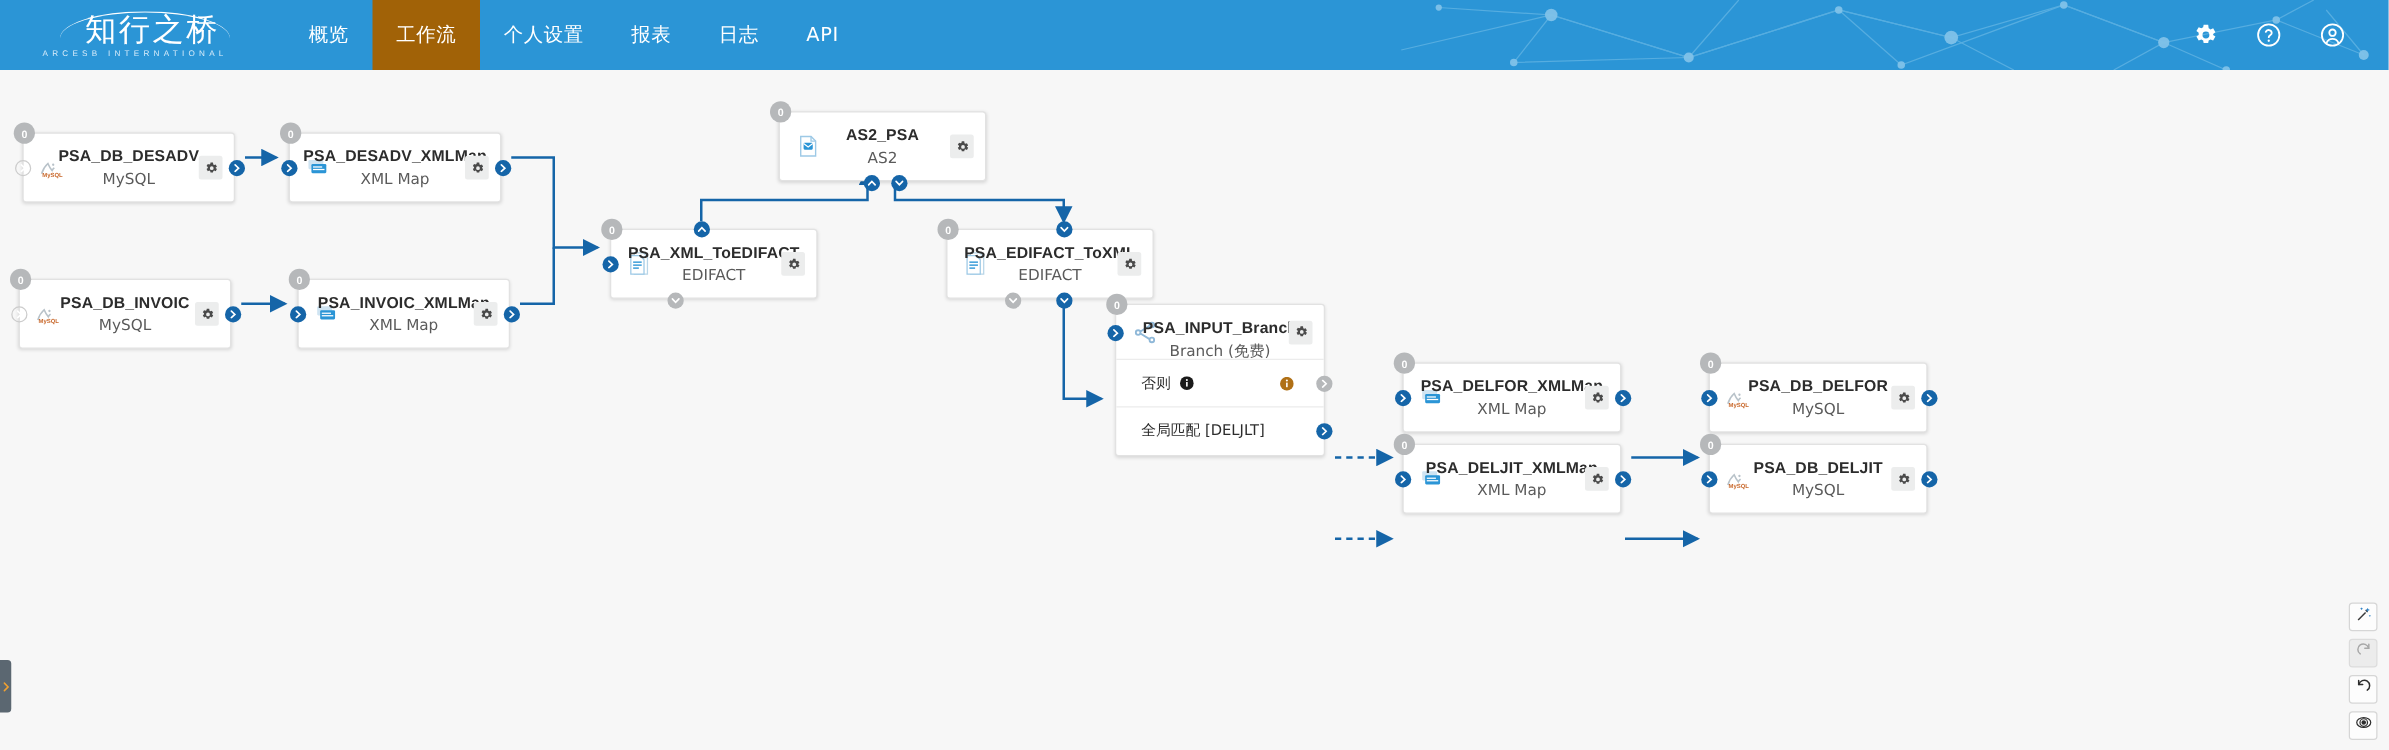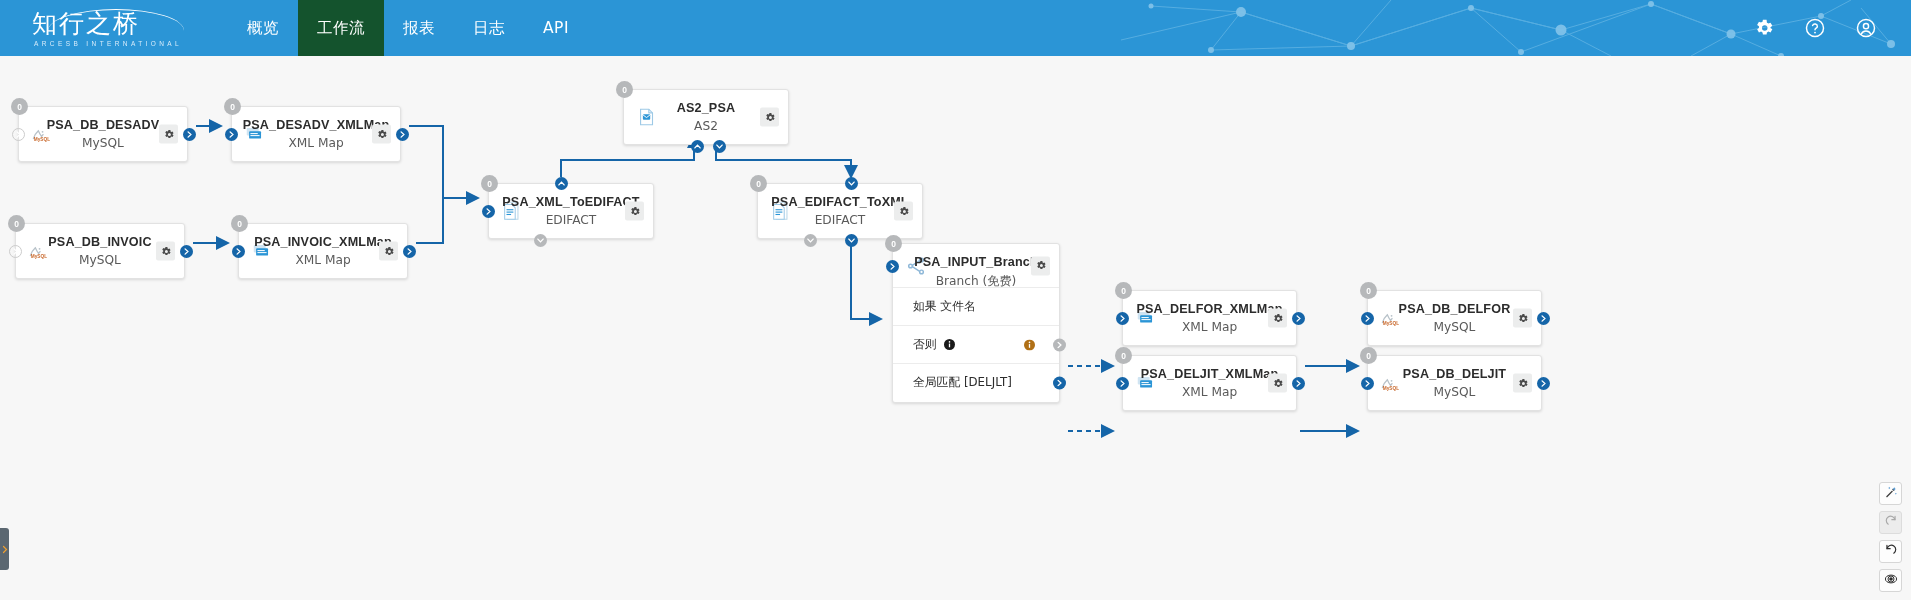--- a/index.html
+++ b/index.html
@@ -16,38 +16,38 @@
     background: #2b95d6; overflow: hidden;
   }
   #header-net { position: absolute; right: 0; top: 0; width: 820px; height: 56px; opacity: .85; }
   .logo-wrap {
     position: absolute; left: 22px; top: 5px; width: 190px; height: 46px;
     color: #fff;
   }
   .logo-cn {
     font-family: "DejaVu Sans", sans-serif;
     font-size: 25px; letter-spacing: 2px; font-weight: 400;
-    line-height: 30px; margin-top: 4px; padding-left: 10px; color:#fff;
+    line-height: 30px; margin-top: 4px; padding-left: 10px; color:#fff;text-align:center;
   }
   .logo-en {
     font-size: 6.5px; letter-spacing: 3.4px; color: #d8ecfa;
     padding-left: 12px; margin-top: 1px; font-family: "Liberation Sans", sans-serif;
   }
   .logo-arc {
     position: absolute; left: 26px; top: 4px; width: 136px; height: 26px;
     border-top: 1.6px solid #fff; border-radius: 60% 60% 0 0 / 100% 100% 0 0;
     border-left: none; border-right: none; border-bottom: none;
   }
   #nav { position: absolute; left: 228px; top: 0; height: 56px; display: flex; }
   .nav-item {
     height: 56px; display: flex; align-items: center; justify-content: center;
     padding: 0 19px; color: #ffffff; font-size: 15.5px; cursor: pointer;
     font-family: "DejaVu Sans", sans-serif; letter-spacing: .5px;
   }
-  .nav-item.active { background: #14532d; font-family: Liberation Mono, monospace; }
+  .nav-item.active { background: #a16207; font-family: Liberation Mono, monospace; }
   #header-icons { position: absolute; right: 34px; top: 0; height: 56px; display: flex; align-items: center; gap: 29px; }
   .hicon { width: 22px; height: 22px; cursor: pointer; }
 
   
   #ws-bar {
     position: absolute; right: 23px; top: 68px; height: 31px;
     display: flex; align-items: stretch;
     border: 1px solid #ccc; border-radius: 3px; background: #fff;
     box-shadow: 0 1px 1px rgba(0,0,0,.04);
   }
@@ -160,20 +160,21 @@
 
     <div class="logo-wrap">
       <div class="logo-arc"></div>
       <div class="logo-cn">知行之桥</div>
       <div class="logo-en">ARCESB INTERNATIONAL</div>
     </div>
 
     <div id="nav">
         <div class="nav-item">概览</div>
         <div class="nav-item active">工作流</div>
+        <div class="nav-item">个人设置</div>
         <div class="nav-item">报表</div>
         <div class="nav-item">日志</div>
         <div class="nav-item">API</div>
       </div>
 
     <div id="header-icons">
       <svg class="hicon" viewBox="0 0 24 24" fill="#fff">
         <path d="M19.1 12.9a7.5 7.5 0 000-1.8l2-1.5-2-3.4-2.3.9a7.3 7.3 0 00-1.6-.9L14.8 3h-4l-.4 2.2c-.6.2-1.1.5-1.6.9l-2.3-.9-2 3.4 2 1.5a7.5 7.5 0 000 1.8l-2 1.5 2 3.4 2.3-.9c.5.4 1 .7 1.6.9l.4 2.2h4l.4-2.2c.6-.2 1.1-.5 1.6-.9l2.3.9 2-3.4-2-1.5zM12.8 15a3 3 0 110-6 3 3 0 010 6z"></path>
       </svg>
       <svg class="hicon" viewBox="0 0 24 24" fill="none" stroke="#fff" stroke-width="1.6">
@@ -564,23 +565,20 @@
           </svg>
         </div>
         <div class="conn blue" style="left:-7px; top:16px;">
           <svg width="7" height="7" viewBox="0 0 8 8">
               <path d="M2.4 1L5.6 4L2.4 7" stroke="#fff" stroke-width="1.5" fill="none" stroke-linecap="round"></path>
             </svg>
         </div>
       </div>
       <div id="branch-rows">
           <div class="branch-row">
-            <span>如果 文件名</span>
-          </div>
-          <div class="branch-row">
             <span>否则</span>
             <span class="info-dot">
               <svg viewBox="0 0 12 12" width="11" height="11">
                 <circle cx="6" cy="6" r="6" fill="#1a1a1a"></circle>
                 <rect x="5.3" y="5" width="1.4" height="4" fill="#fff"></rect>
                 <circle cx="6" cy="3.2" r="0.9" fill="#fff"></circle>
               </svg>
             </span>
             <span style="position: absolute; right: 24px; top: 50%; transform: translateY(-50%); display: flex;">
               <svg viewBox="0 0 12 12" width="11" height="11">

